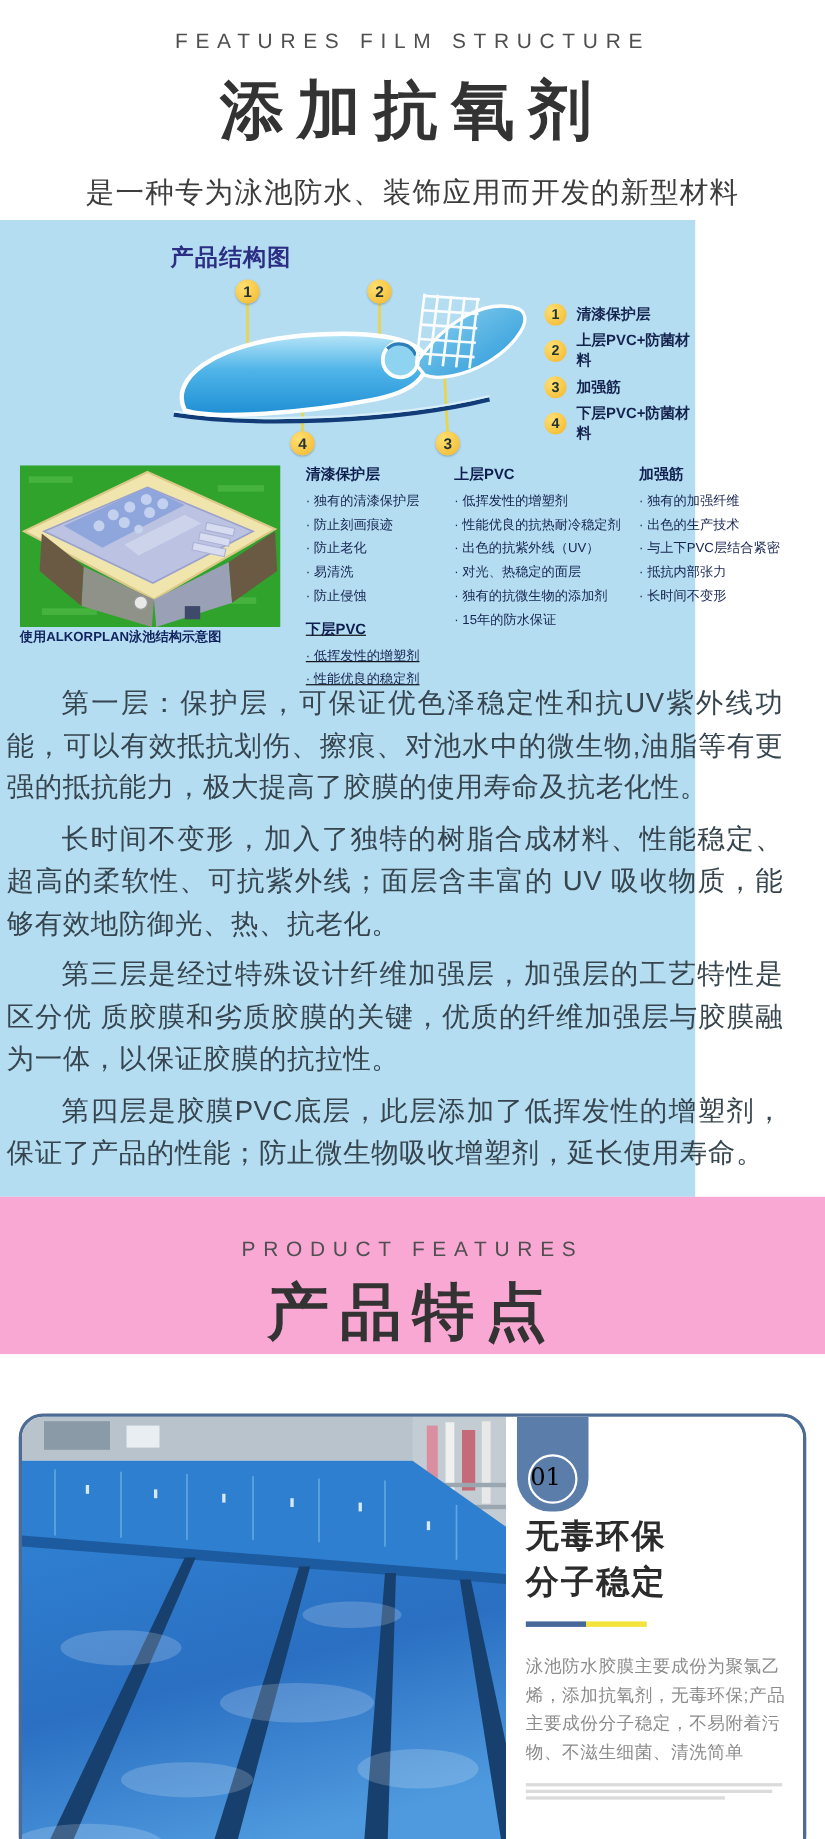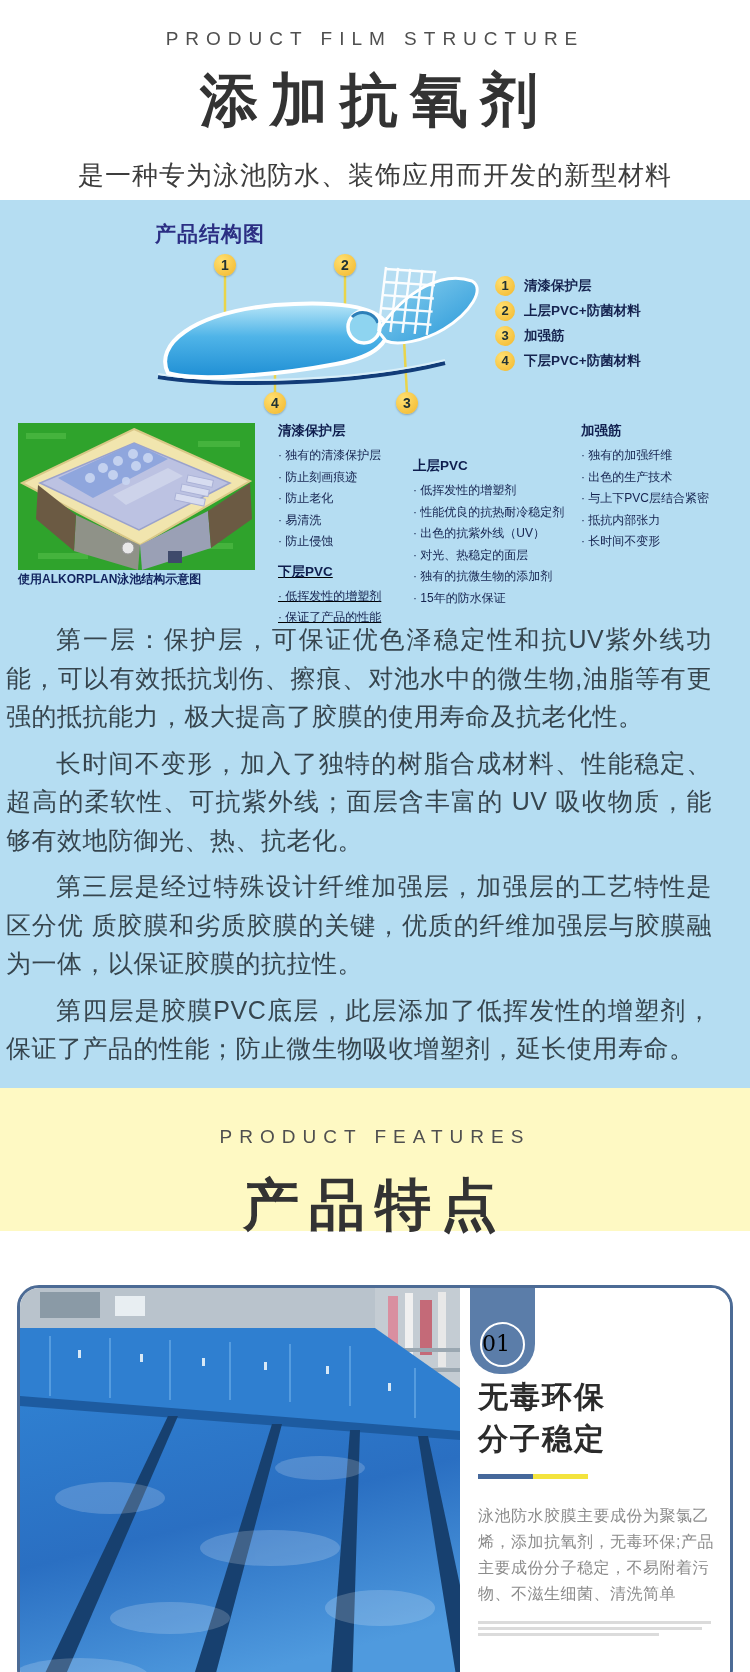--- a/index.html
+++ b/index.html
@@ -6,21 +6,21 @@
   .page{position:relative;width:750px;height:1672px;margin:0 auto;overflow:hidden;
         font-family:"Liberation Sans","DejaVu Sans",sans-serif;background:#fff;}
 
   
   .hero{position:absolute;left:0;top:0;width:750px;height:200px;text-align:center;}
   .hero-eyebrow{margin-top:28px;font-size:19px;letter-spacing:7px;color:#4f4f4f;font-weight:500;}
   .hero-title{margin-top:12px;font-size:58px;letter-spacing:12px;font-weight:bold;color:#333;}
   .hero-sub{margin-top:18px;font-size:26px;color:#3d3d3d;letter-spacing:1px;}
 
   
-  .panel{position:absolute;left:0;top:200px;width:750px;height:888px;background:#b5ddf2;}
+  .panel{position:absolute;left:0;top:200px;width:632px;height:888px;background:#b5ddf2;}
   .panel-title{position:absolute;left:155px;top:20px;font-size:21px;font-weight:bold;color:#2b2e83;letter-spacing:1px;}
 
   .film-svg{position:absolute;left:140px;top:45px;width:370px;height:180px;}
   .callout{position:absolute;width:22px;height:22px;border-radius:50%;
            background:radial-gradient(circle at 35% 30%,#ffe071,#f2b62b);
            color:#233;font-weight:bold;font-size:14px;line-height:22px;text-align:center;
            box-shadow:0 1px 2px rgba(0,0,0,.25);}
   .co-1{left:214px;top:54px;}
   .co-2{left:334px;top:54px;}
   .co-4{left:264px;top:192px;}
@@ -32,34 +32,34 @@
               background:radial-gradient(circle at 35% 30%,#ffe071,#f2b62b);
               color:#233;font-weight:bold;font-size:13px;line-height:20px;text-align:center;margin-right:9px;}
   .legend-label{font-size:13.5px;font-weight:bold;color:#15234f;}
 
   .pool-fig{position:absolute;left:18px;top:223px;width:237px;height:147px;}
   .pool-caption{position:absolute;left:18px;top:371px;width:237px;text-align:left;
                 font-size:12px;font-weight:bold;color:#11235e;}
 
   .spec-col{position:absolute;top:222px;}
   .spec-col1{left:278px;width:138px;}
-  .spec-col2{left:413px;width:168px;margin-top:35px;}
+  .spec-col2{left:413px;width:168px;}
   .spec-col3{left:581px;width:155px;}
   .spec-heading{font-size:13.5px;font-weight:bold;color:#0f1e4e;margin:0 0 5px 0;}
   .spec-group + .spec-group{margin-top:10px;text-decoration:underline;}
   .spec-item{font-size:12px;color:#15234f;line-height:21.5px;}
 
   .layer-paragraphs{position:absolute;left:6px;top:420px;width:706px;}
   .layer-paragraphs p{margin:0 0 8px 0;font-size:25px;color:#36454e;line-height:38.5px;
                       text-indent:2em;text-align:justify;letter-spacing:.5px;}
 
   
-  .features-banner{position:absolute;left:0;top:1088px;width:750px;height:143px;text-align:center;background:#fef9c3;}
+  .features-banner{position:absolute;left:0;top:1088px;width:750px;height:143px;text-align:center;background:#f9a8d4;}
   .fb-eyebrow{margin-top:38px;font-size:19px;letter-spacing:7px;color:#4f4f4f;font-weight:500;}
-  .fb-title{margin-top:20px;font-size:56px;letter-spacing:10px;font-weight:bold;color:#333;}
+  .fb-title{margin-top:8px;font-size:56px;letter-spacing:10px;font-weight:bold;color:#333;}
 
   
   .card{position:absolute;left:17px;top:1285px;width:710px;height:400px;
         border:3px solid #4c6b95;border-radius:22px;overflow:hidden;background:#fff;}
   .card-photo{position:absolute;left:0;top:0;width:440px;height:100%;}
   .card-body{position:absolute;left:440px;top:0;right:0;bottom:0;background:#fff;
              padding:88px 14px 0 18px;box-sizing:border-box;}
   .badge-tab{position:absolute;left:450px;top:0;width:65px;height:86px;background:#5b7da9;
              border-radius:0 0 30px 30px;z-index:3;}
   .badge-circle{position:absolute;left:10px;top:34px;width:45px;height:45px;border-radius:50%;
@@ -72,21 +72,21 @@
   .fineprint{margin-top:14px;}
   .fineprint div{height:3px;background:#cfcfcf;opacity:.75;margin-bottom:3px;}
   .fp1{width:98%;} .fp2{width:94%;} .fp3{width:76%;}
 </style>
 </head>
 <body>
 
 <div class="page">
 
   <header class="hero">
-    <div class="hero-eyebrow">PRODUCT FILM STRUCTURE</div>
+    <div class="hero-eyebrow">FEATURES FILM STRUCTURE</div>
     <div class="hero-title">添加抗氧剂</div>
     <div class="hero-sub">是一种专为泳池防水、装饰应用而开发的新型材料</div>
   </header>
 
   <section class="panel">
     <div class="panel-title">产品结构图</div>
 
     <svg class="film-svg" viewBox="0 0 370 180">
       <defs>
         <linearGradient id="sheet" x1="0" y1="0" x2="0" y2="1">
@@ -193,21 +193,21 @@
           <div class="spec-heading">清漆保护层</div>
           <div class="spec-item">· 独有的清漆保护层</div>
           <div class="spec-item">· 防止刻画痕迹</div>
           <div class="spec-item">· 防止老化</div>
           <div class="spec-item">· 易清洗</div>
           <div class="spec-item">· 防止侵蚀</div>
         </div>
         <div class="spec-group">
           <div class="spec-heading">下层PVC</div>
           <div class="spec-item">· 低挥发性的增塑剂</div>
-          <div class="spec-item">· 保证了产品的性能</div>
+          <div class="spec-item">· 性能优良的稳定剂</div>
         </div>
       </div>
     <div class="spec-col spec-col2" id="spec-col-1">
         <div class="spec-group">
           <div class="spec-heading">上层PVC</div>
           <div class="spec-item">· 低挥发性的增塑剂</div>
           <div class="spec-item">· 性能优良的抗热耐冷稳定剂</div>
           <div class="spec-item">· 出色的抗紫外线（UV）</div>
           <div class="spec-item">· 对光、热稳定的面层</div>
           <div class="spec-item">· 独有的抗微生物的添加剂</div>

